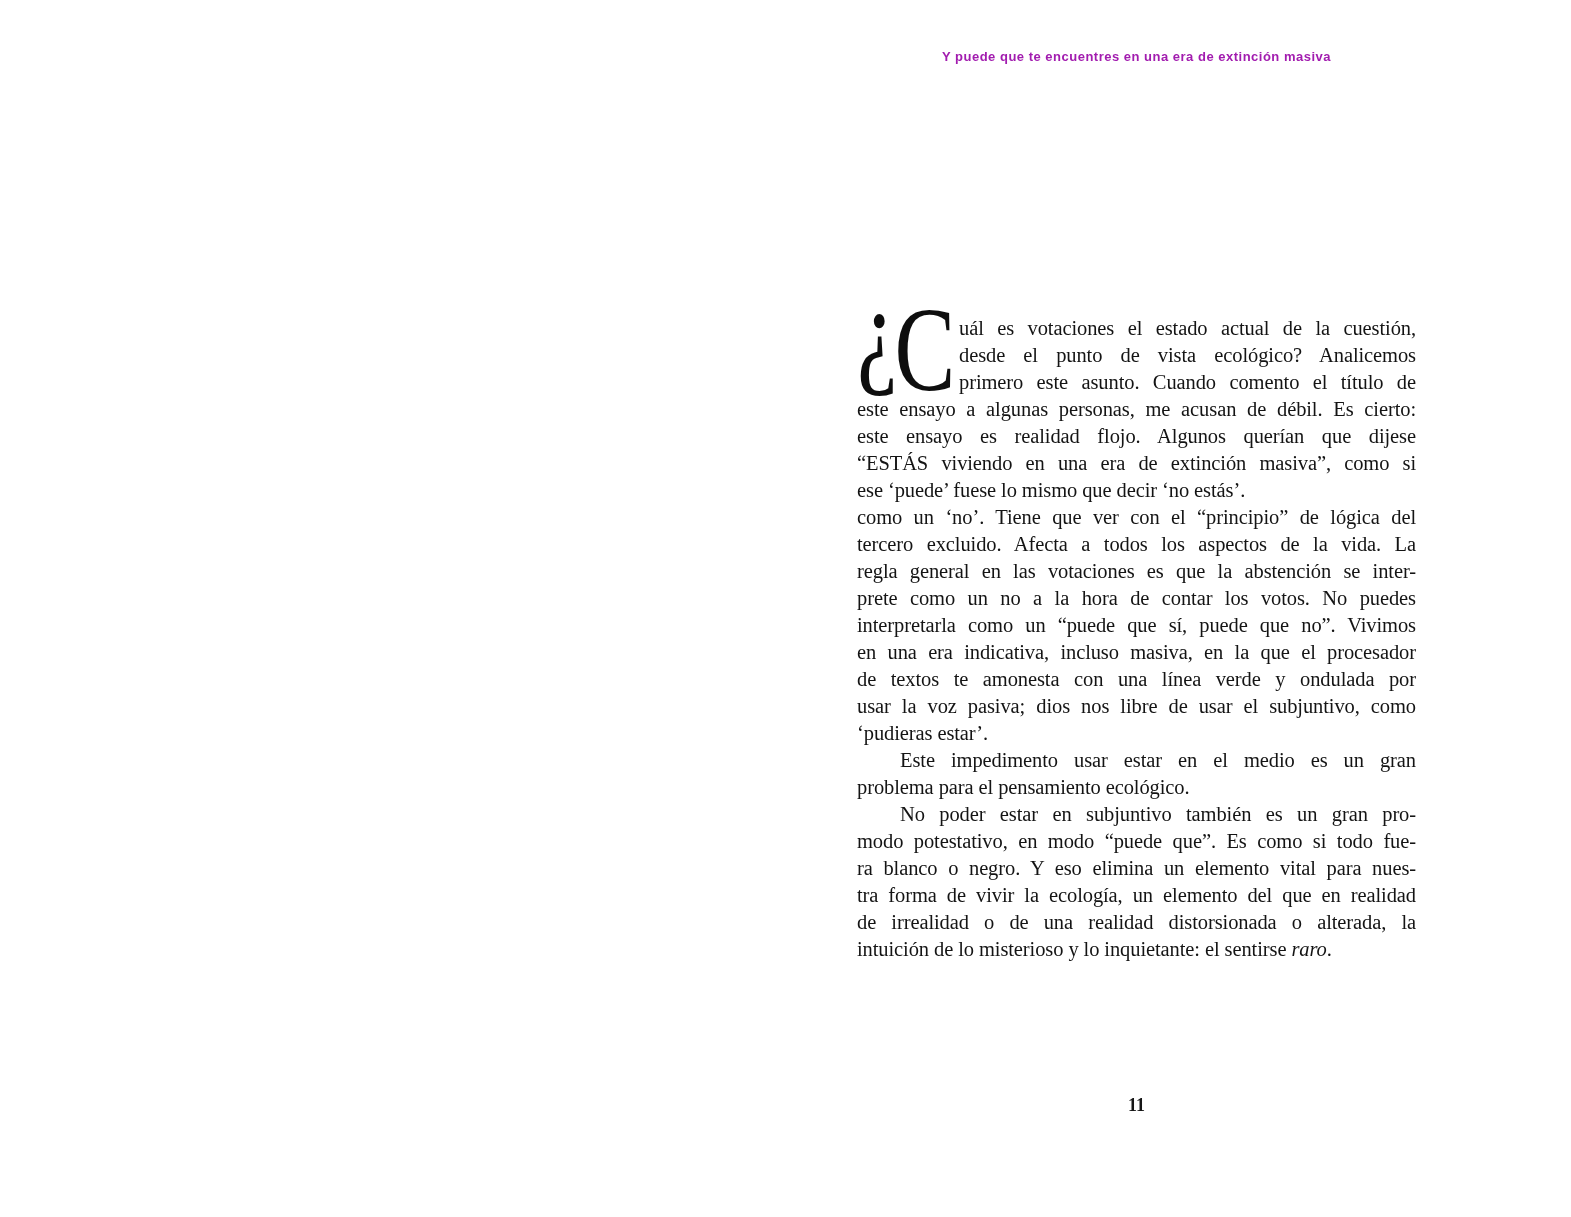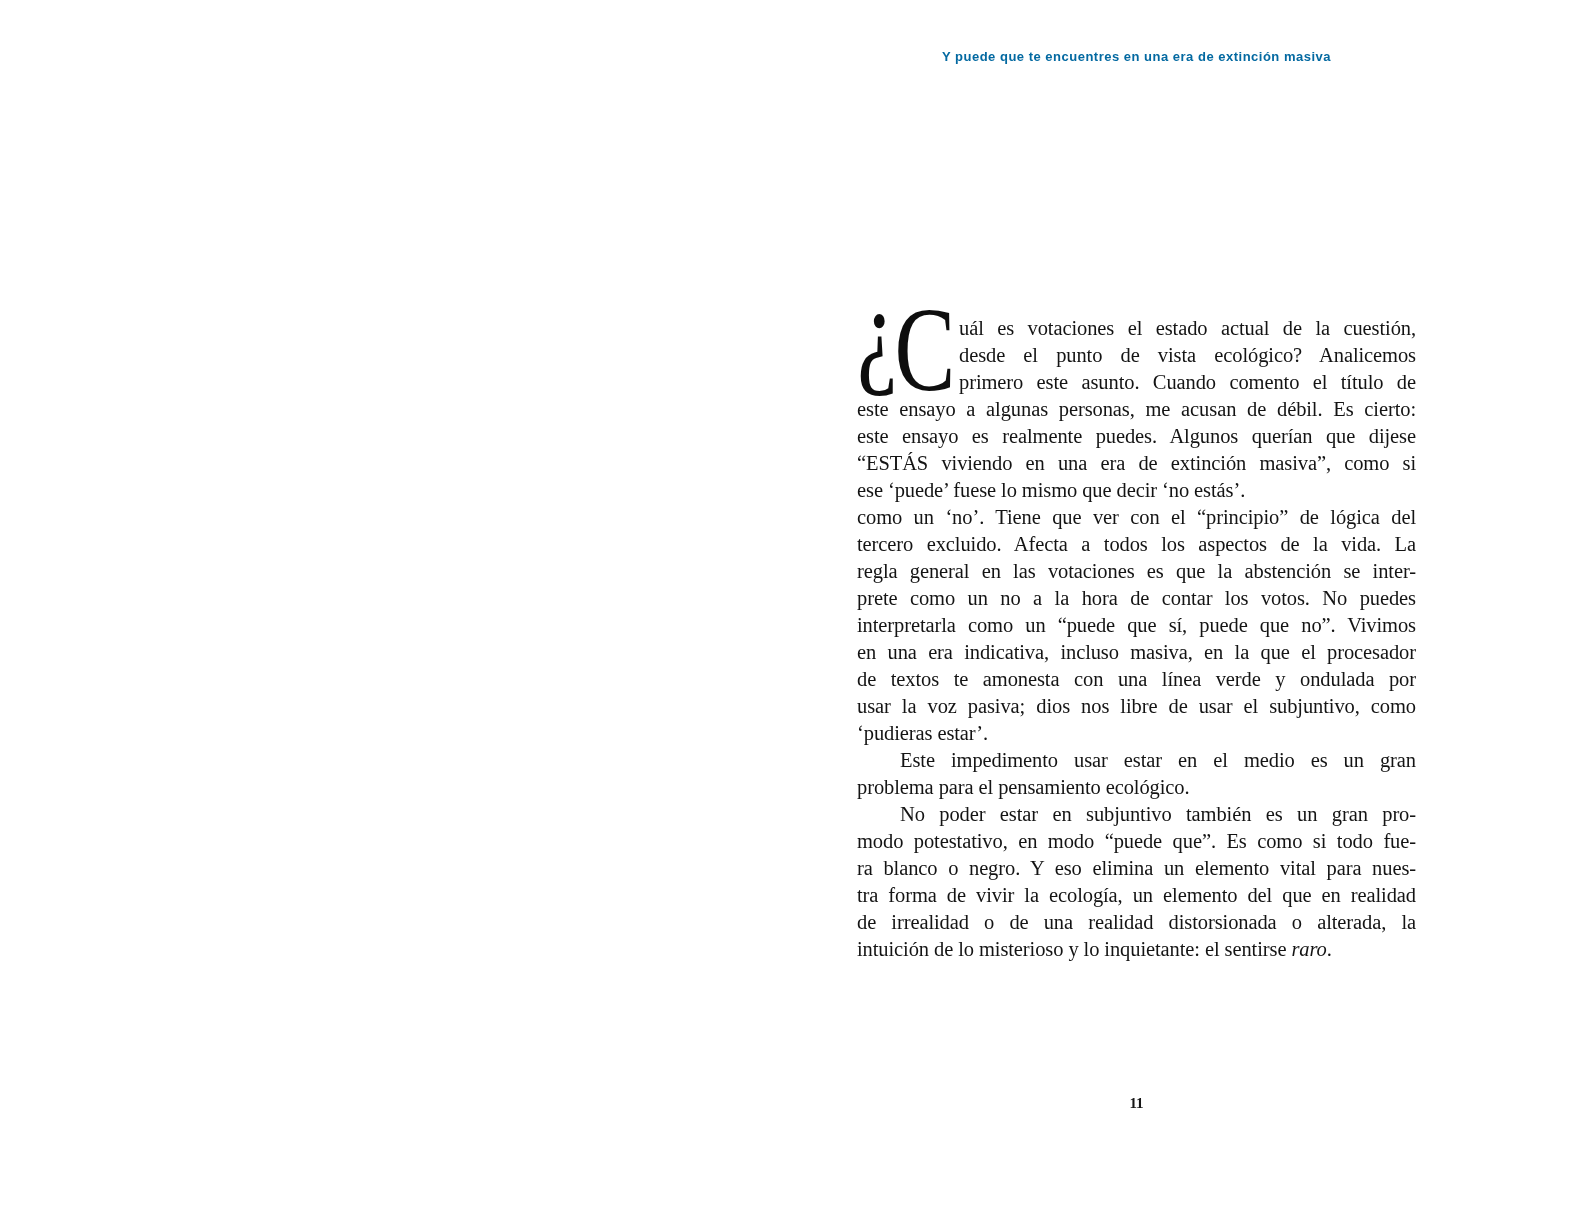--- a/index.html
+++ b/index.html
@@ -23,21 +23,21 @@
   .running-header {
     position: absolute;
     top: 49px;
     left: 0;
     width: 100%;
     text-align: center;
     font-family: "Liberation Sans", sans-serif;
     font-size: 13px;
     font-weight: 700;
     letter-spacing: 0.5px;
-    color: #0369a1;
+    color: #a21caf;
     white-space: nowrap;
   }
   .text-block {
     position: absolute;
     left: 0;
     top: 315px;
     width: 559px;
     font-family: "Liberation Serif", serif;
     font-size: 20.5px;
     color: #141414;
@@ -75,41 +75,41 @@
     position: relative;
     top: -0.155em;
   }
   .page-number {
     position: absolute;
     top: 1095px;
     left: 0;
     width: 100%;
     text-align: center;
     font-family: "Liberation Serif", serif;
-    font-size: 15px;
+    font-size: 18px;
     font-weight: 700;
     color: #161616;
   }
 </style>
 </head>
 <body>
 
 <div class="page-column">
 
   <div class="running-header">Y puede que te encuentres en una era de extinción masiva</div>
 
   <div class="text-block">
 
     <div class="drop-cap"><span class="q">¿</span><span>C</span></div>
 
     <div class="tl dc-indent">uál es votaciones el estado actual de la cuestión,</div>
     <div class="tl dc-indent">desde el punto de vista ecológico? Analicemos</div>
     <div class="tl dc-indent">primero este asunto. Cuando comento el título de</div>
     <div class="tl">este ensayo a algunas personas, me acusan de débil. Es cierto:</div>
-    <div class="tl">este ensayo es realmente puedes. Algunos querían que dijese</div>
+    <div class="tl">este ensayo es realidad flojo. Algunos querían que dijese</div>
     <div class="tl">“ESTÁS viviendo en una era de extinción masiva”, como si</div>
     <div class="tl flush">ese ‘puede’ fuese lo mismo que decir ‘no estás’.</div>
     <div class="tl">como un ‘no’. Tiene que ver con el “principio” de lógica del</div>
     <div class="tl">tercero excluido. Afecta a todos los aspectos de la vida. La</div>
     <div class="tl">regla general en las votaciones es que la abstención se inter-</div>
     <div class="tl">prete como un no a la hora de contar los votos. No puedes</div>
     <div class="tl">interpretarla como un “puede que sí, puede que no”. Vivimos</div>
     <div class="tl">en una era indicativa, incluso masiva, en la que el procesador</div>
     <div class="tl">de textos te amonesta con una línea verde y ondulada por</div>
     <div class="tl">usar la voz pasiva; dios nos libre de usar el subjuntivo, como</div>

